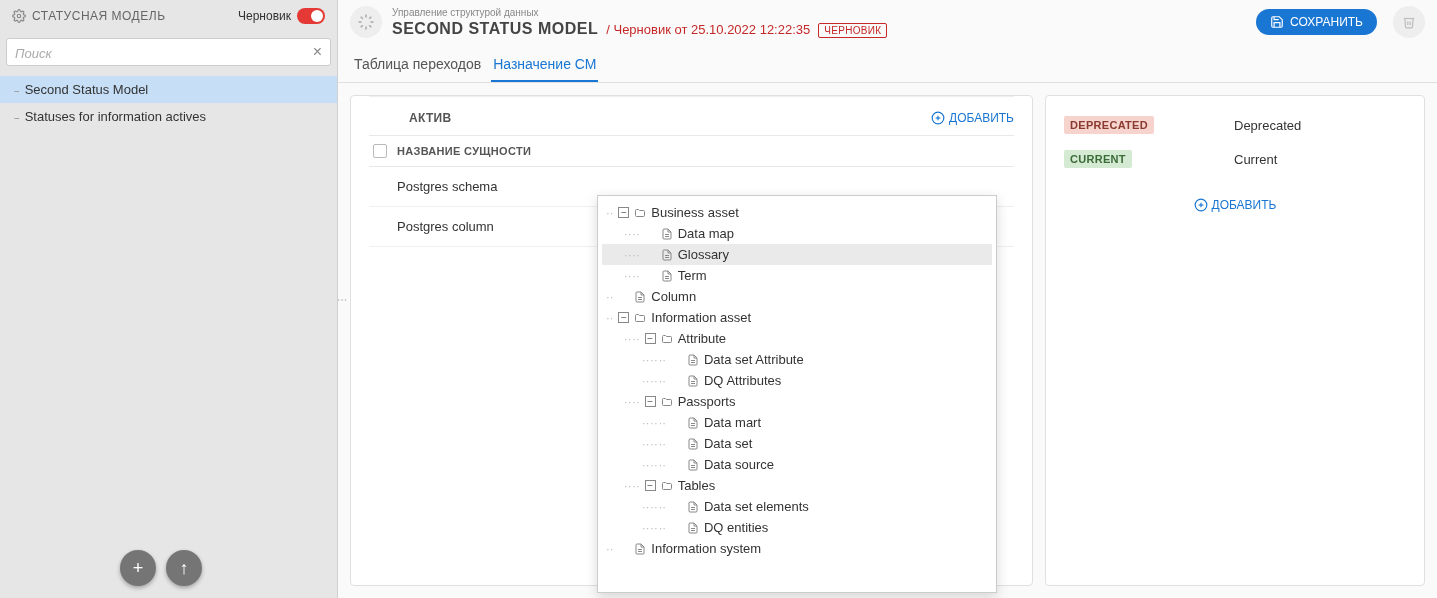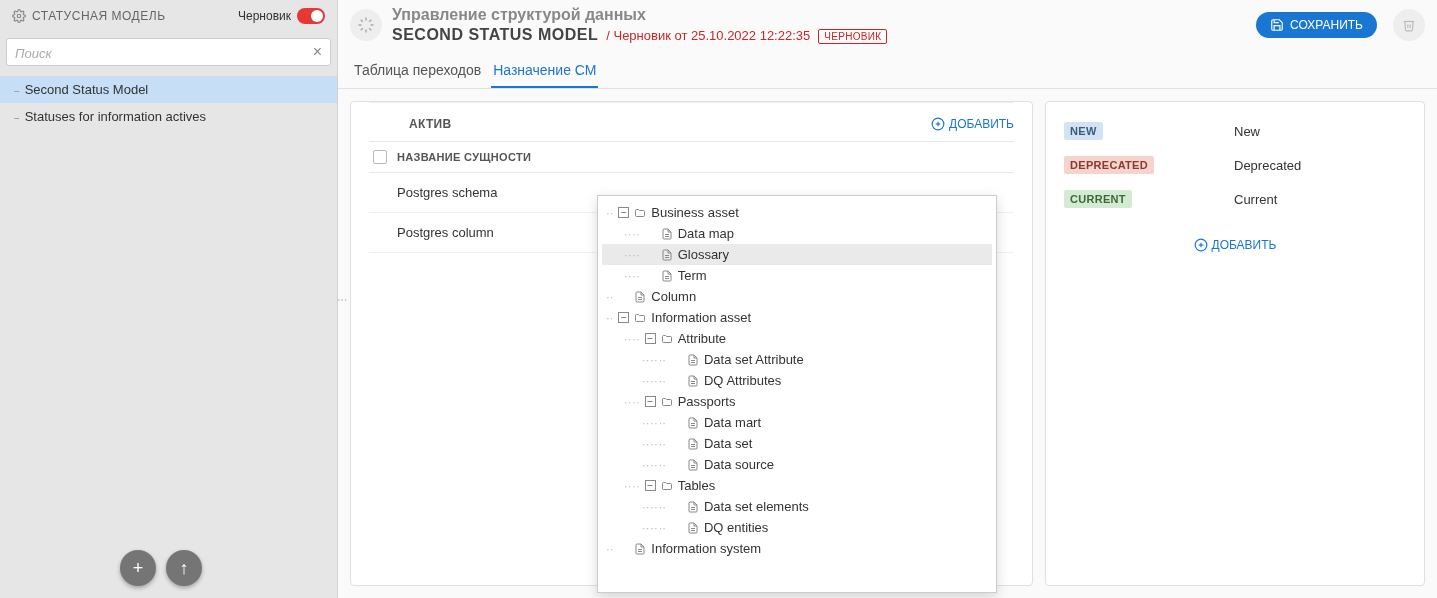--- a/index.html
+++ b/index.html
@@ -30,21 +30,21 @@
   .sidebar-fabs { position: absolute; bottom: 12px; left: 120px; display: flex; gap: 10px; }
   .fab { width: 36px; height: 36px; border-radius: 50%; background: #757575; color: #fff; display: flex; align-items: center; justify-content: center; font-size: 18px; box-shadow: 0 2px 4px rgba(0,0,0,0.3); cursor: pointer; }
 
   .resize-handle { position: absolute; left: 337px; top: 50%; transform: translateY(-50%); color: #999; font-size: 10px; letter-spacing: -2px; writing-mode: vertical-rl; }
 
   
   .main { flex: 1; display: flex; flex-direction: column; background: #fafafa; }
   .header { display: flex; align-items: center; padding: 6px 12px; gap: 10px; background: #fafafa; }
   .header-icon-circle { width: 32px; height: 32px; border-radius: 50%; background: #eee; display: flex; align-items: center; justify-content: center; color: #aaa; }
   .header-titles { flex: 1; }
-  .header-breadcrumb { font-size: 16px; color: #888; font-weight: bold; }
+  .header-breadcrumb { font-size: 10px; color: #888; }
   .header-title-row { display: flex; align-items: baseline; gap: 8px; margin-top: 2px; }
   .header-title { font-size: 16px; font-weight: 600; color: #444; letter-spacing: 0.5px; }
   .header-draft { font-size: 13px; color: #c62828; }
   .badge-draft { border: 1px solid #c62828; color: #c62828; font-size: 10px; padding: 1px 5px; border-radius: 2px; letter-spacing: 0.3px; }
   .btn-save { background: #1976d2; color: #fff; border: none; border-radius: 16px; padding: 6px 14px; font-size: 12px; display: flex; align-items: center; gap: 6px; cursor: pointer; text-align: center; }
   .btn-delete { width: 32px; height: 32px; border-radius: 50%; background: #eee; color: #bbb; display: flex; align-items: center; justify-content: center; margin-left: 6px; cursor: pointer; }
 
   .tabs-main { display: flex; gap: 8px; padding: 6px 14px 0 14px; border-bottom: 1px solid #e0e0e0; background: #fafafa; }
   .tab-main { padding: 6px 2px 8px 2px; font-size: 14px; color: #555; cursor: pointer; border-bottom: 2px solid transparent; }
   .tab-main.active { color: #1976d2; border-bottom-color: #1976d2; }
@@ -205,24 +205,20 @@
           </div>
           <div id="entity-rows">
               <div class="entity-row">Postgres schema</div>
               <div class="entity-row">Postgres column</div>
             </div>
         </div>
       </div>
 
       <div class="panel panel-right">
         <div class="status-list" id="status-list">
-            <div class="status-row">
-              <div class="status-col-left"><span class="status-badge sb-blue">NEW</span></div>
-              <div class="status-col-right">New</div>
-            </div>
             <div class="status-row">
               <div class="status-col-left"><span class="status-badge sb-red">DEPRECATED</span></div>
               <div class="status-col-right">Deprecated</div>
             </div>
             <div class="status-row">
               <div class="status-col-left"><span class="status-badge sb-green">CURRENT</span></div>
               <div class="status-col-right">Current</div>
             </div>
           </div>
         <div class="add-link-center">

